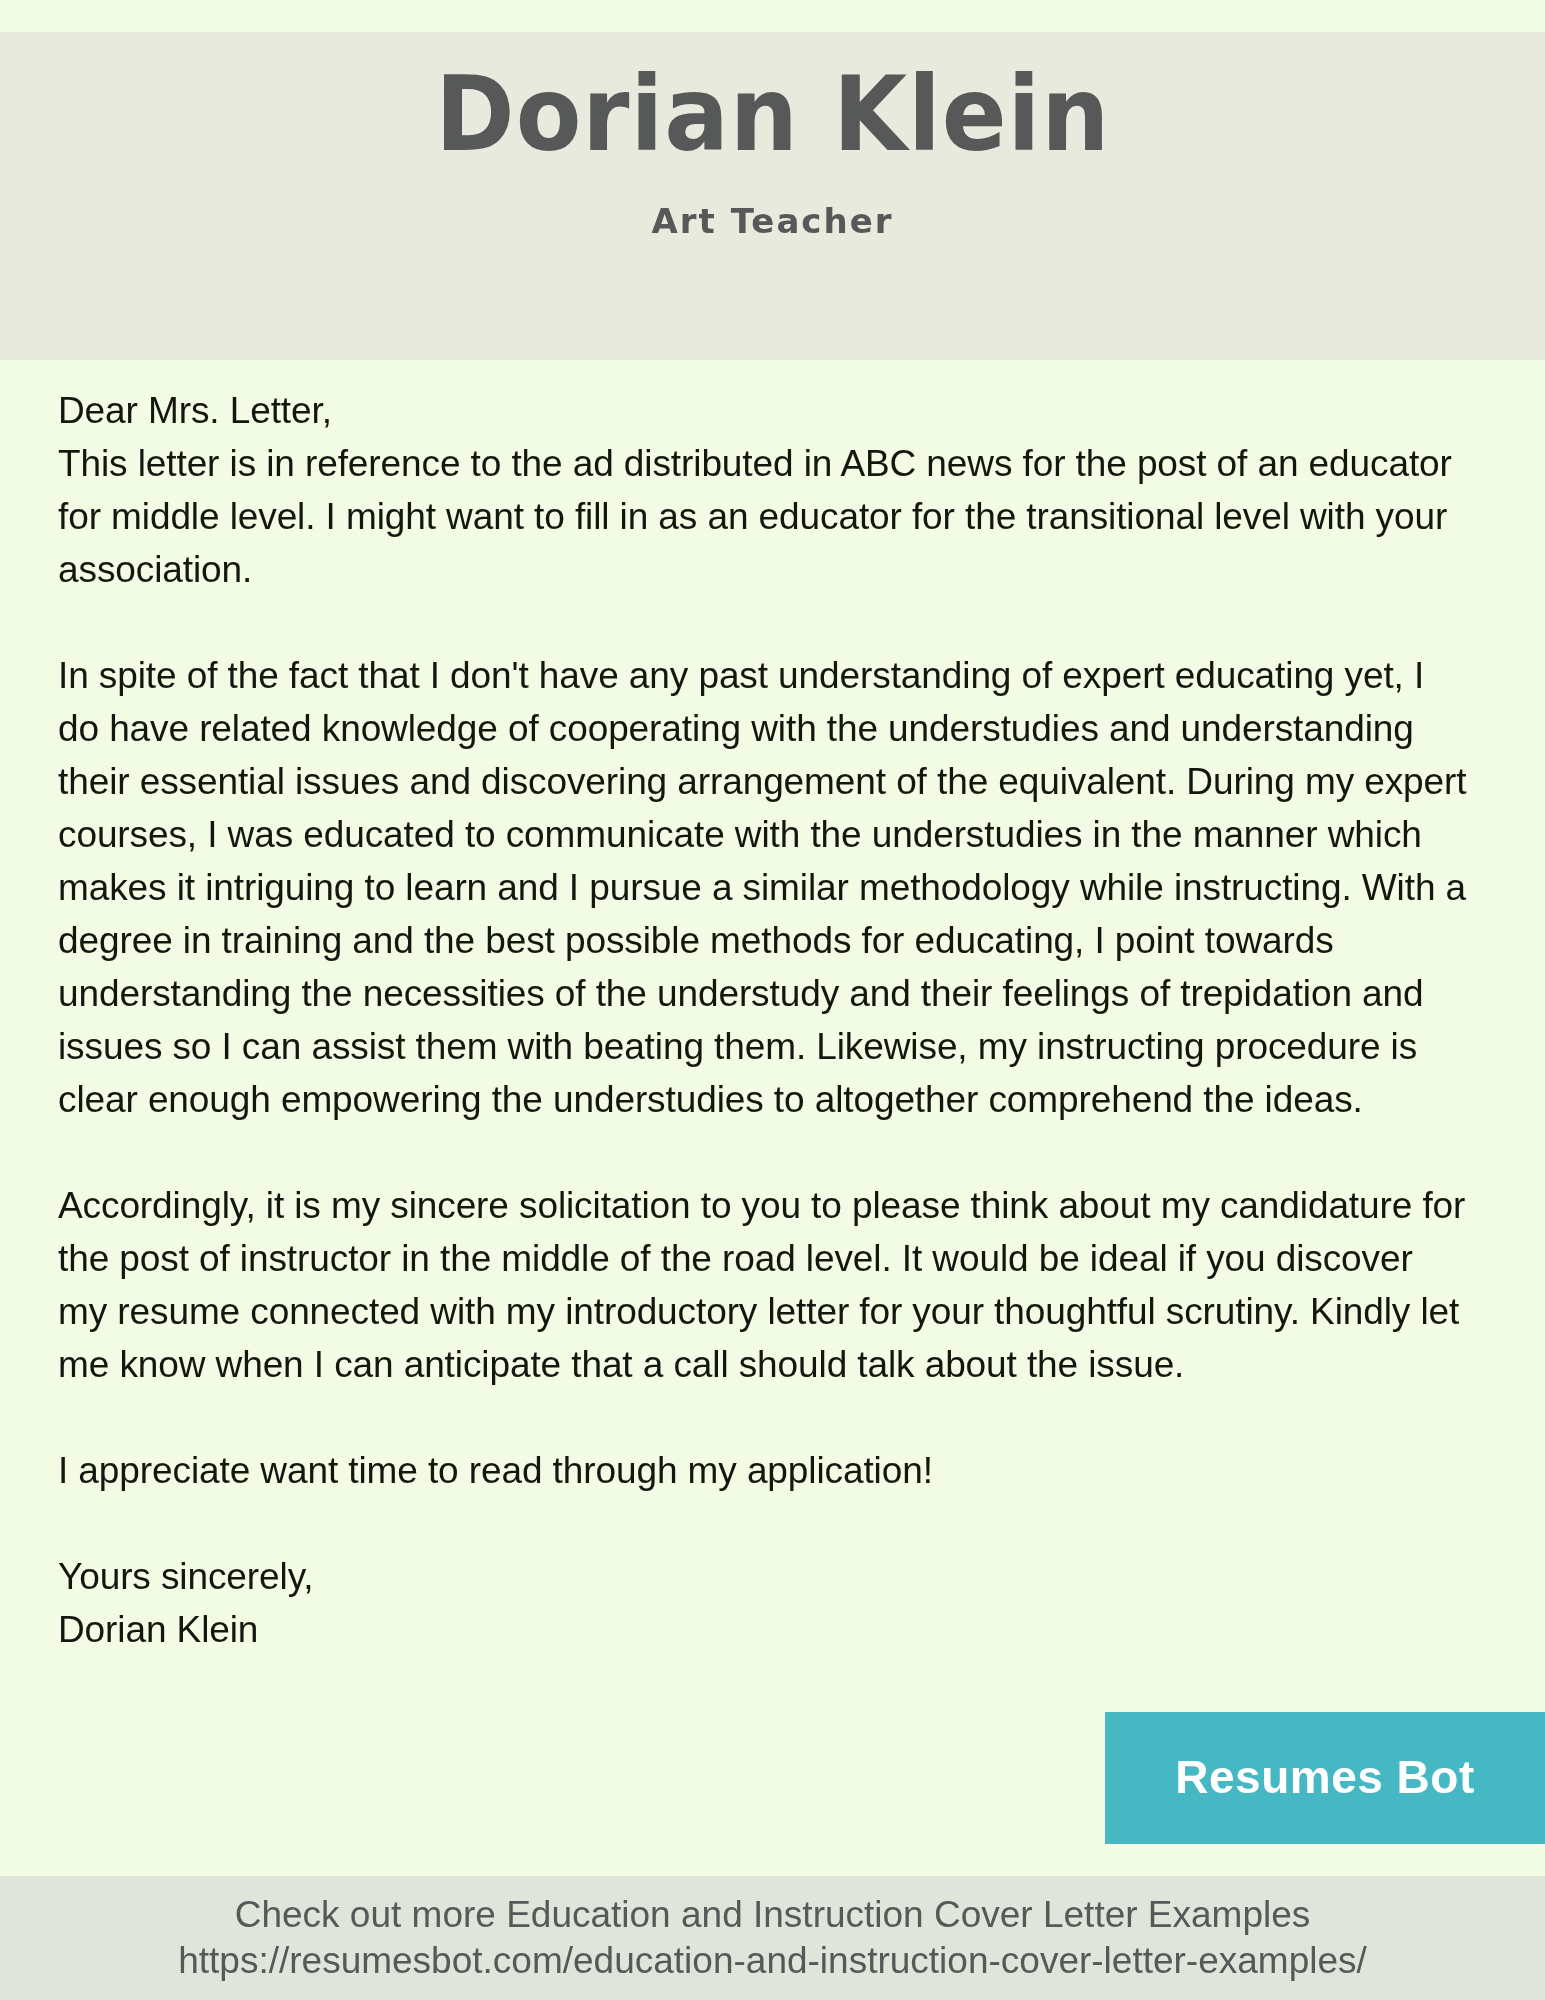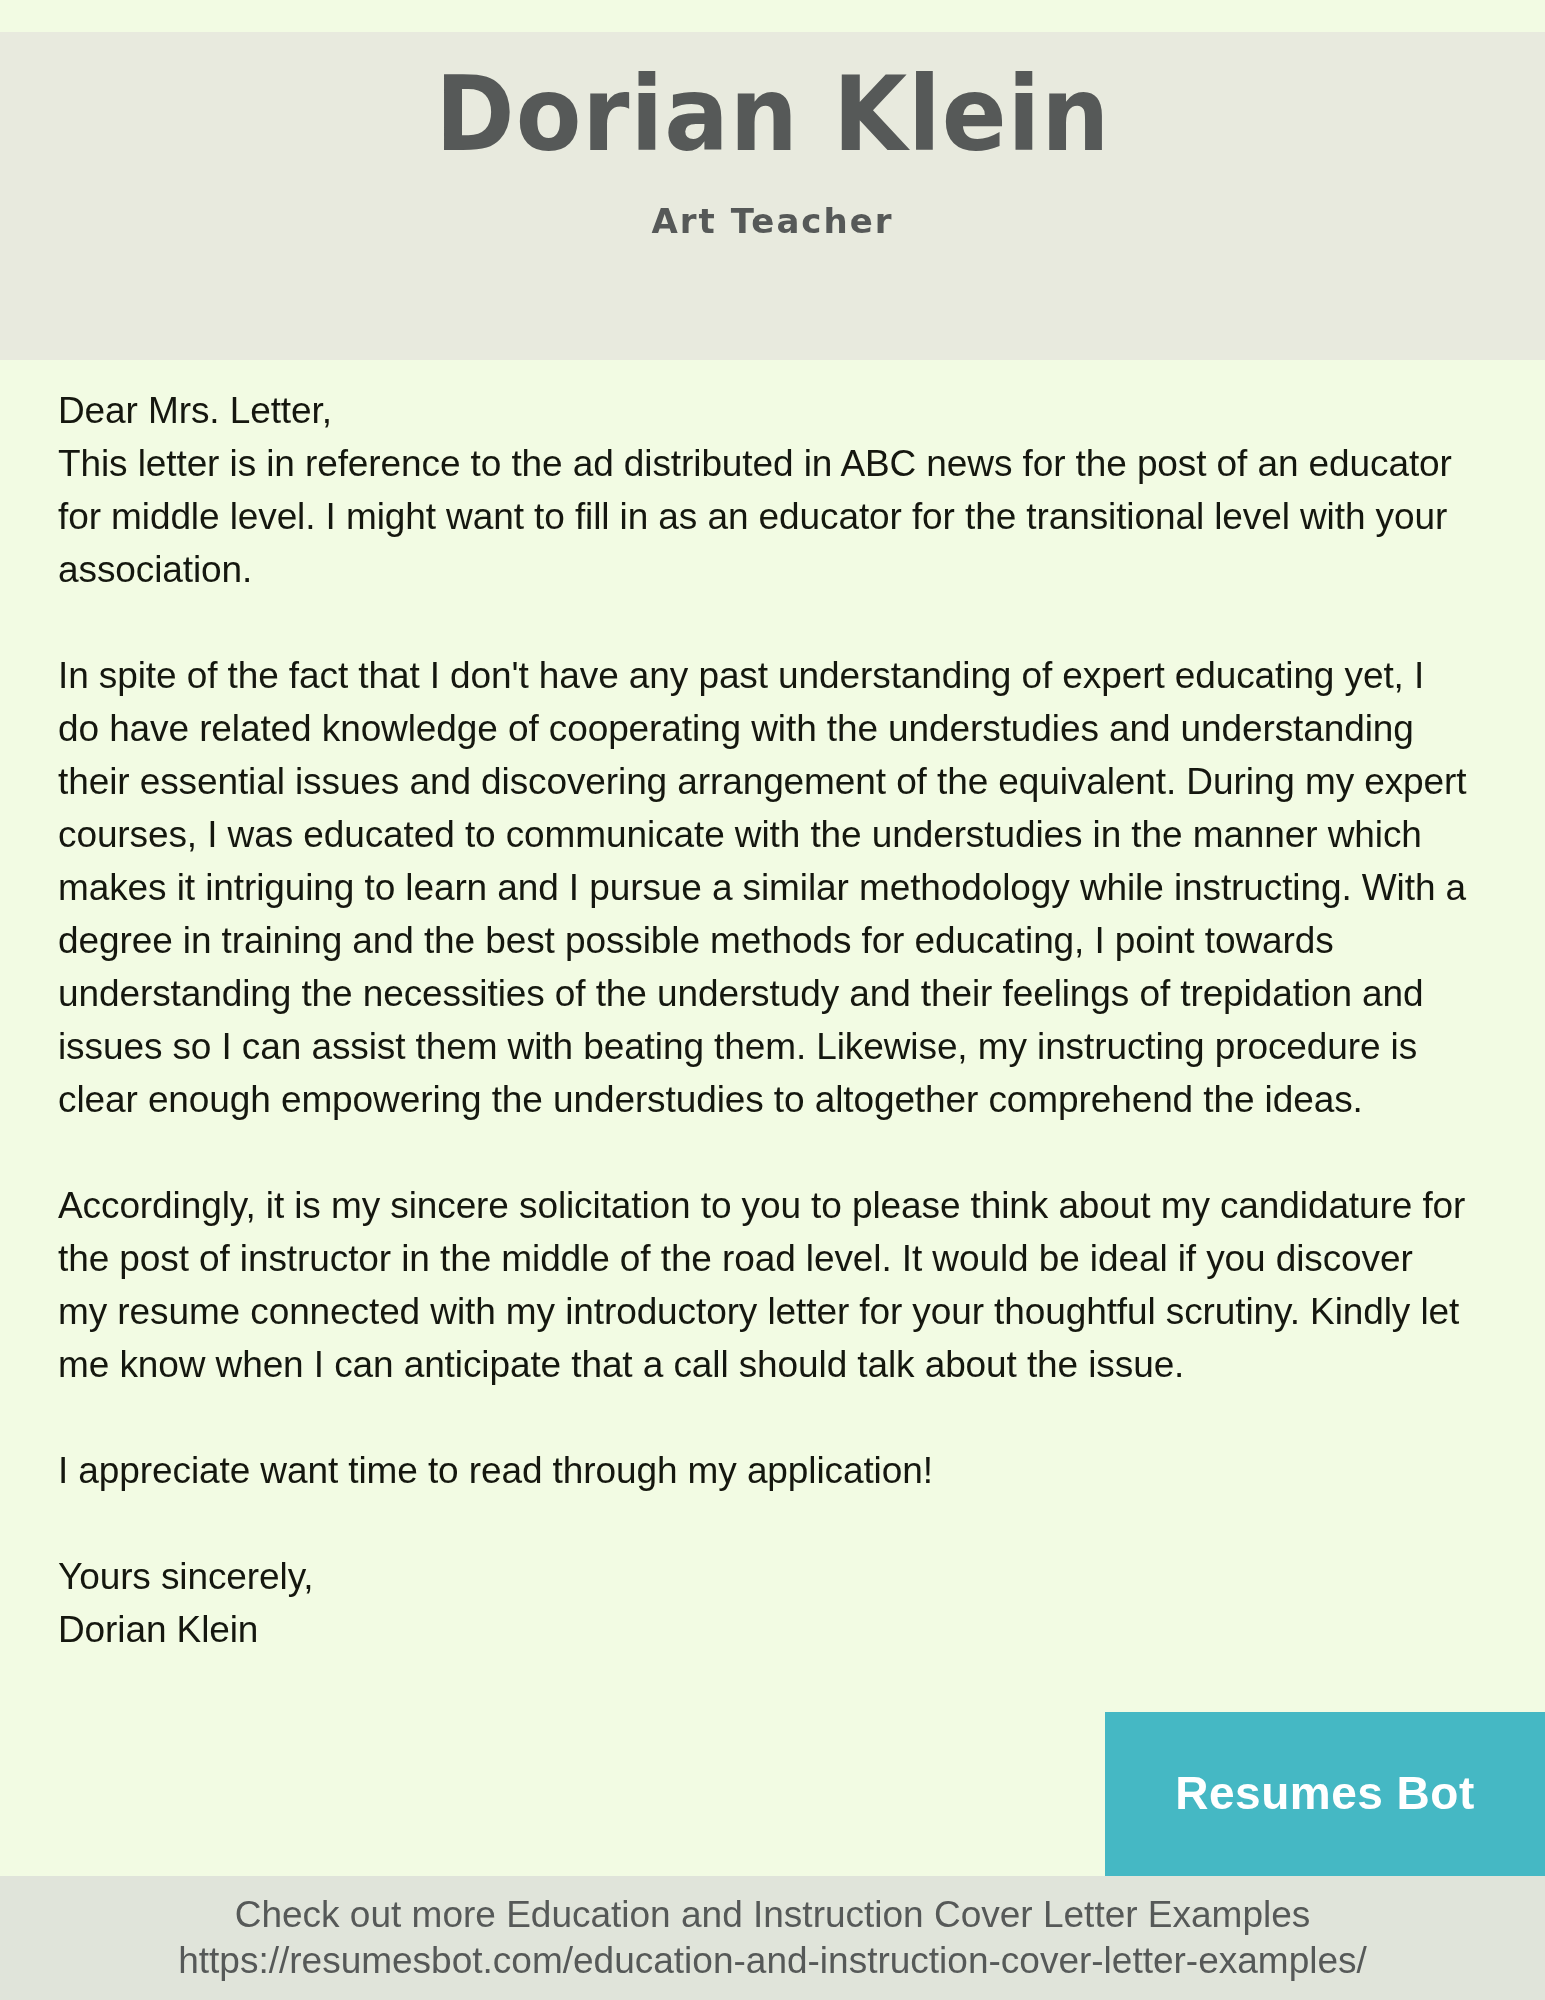--- a/index.html
+++ b/index.html
@@ -101,21 +101,21 @@
   .signoff-block .line {
     display: block;
   }
 
   
   .brand-badge {
     position: absolute;
     left: 1105px;
     top: 1712px;
     width: 440px;
-    height: 164px;
+    height: 132px;
     background: #45b8c4;
     display: flex;
     align-items: center;
     justify-content: center;
   }
   .brand-badge-label {
     font-family: "Liberation Sans", sans-serif;
     font-weight: 700;
     font-size: 46px;
     color: #ffffff;

